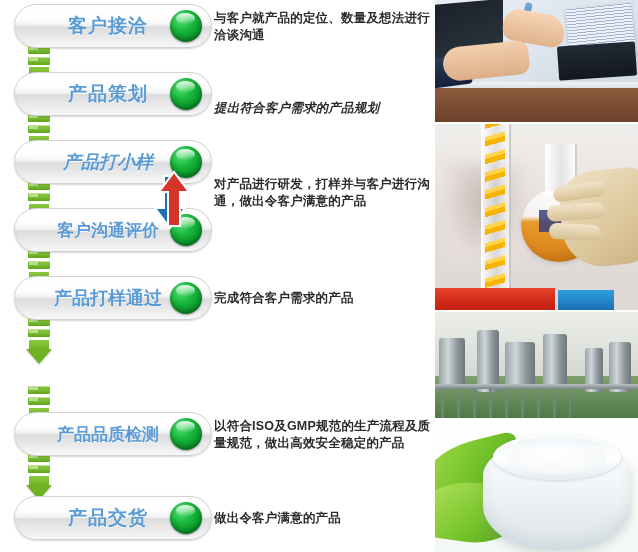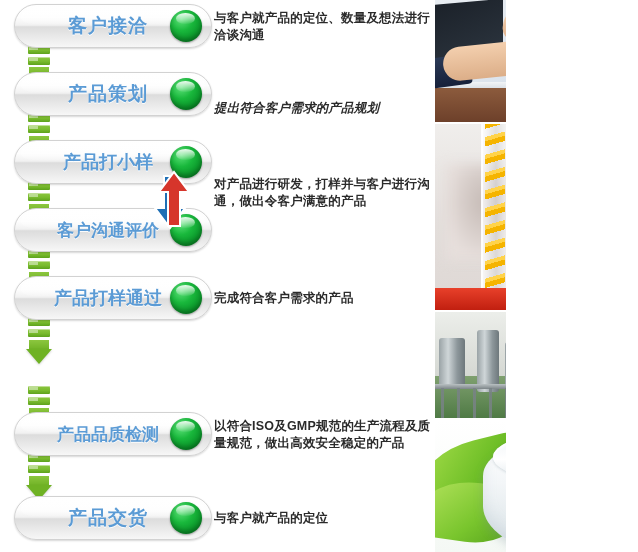--- a/index.html
+++ b/index.html
@@ -2,21 +2,21 @@
 <html><head>
 <meta charset="utf-8">
 <style>
   html,body{margin:0;padding:0;background:#fff;}
   body{
     font-family:"Liberation Sans","DejaVu Sans",sans-serif;
     -webkit-font-smoothing:antialiased;
   }
   #canvas{
     position:relative;
-    width:506px;
+    width:638px;
     height:552px;
     overflow:hidden;
     background:#ffffff;
   }
 
   
   #flow{
     position:absolute;
     left:0; top:0;
     width:435px; height:552px;
@@ -434,21 +434,21 @@
     </div>
     <div class="desc" style="top:10px;">与客户就产品的定位、数量及想法进行洽谈沟通</div>
 
     <div class="step" style="top:72px;">
       <div class="pill"></div>
       <div class="pill-label">产品策划</div>
       <div class="bullet"></div>
     </div>
     <div class="desc" style="top:100px;font-style:italic;">提出符合客户需求的产品规划</div>
 
-    <div class="step" style="top:140px;">
+    <div class="step" style="top:140px;font-style:italic;">
       <div class="pill"></div>
       <div class="pill-label tight">产品打小样</div>
       <div class="bullet"></div>
     </div>
     <div class="desc" style="top:176px;">对产品进行研发，打样并与客户进行沟通，做出令客户满意的产品</div>
 
     <div class="double-arrow">
       <svg width="46" height="66" viewBox="0 0 46 66" xmlns="http://www.w3.org/2000/svg">
         <g>
           <path d="M12 8 L24 8 L24 40 L33 40 L18 60 L3 40 L12 40 Z" fill="#1f6fb5" stroke="#ffffff" stroke-width="2"></path>
@@ -478,21 +478,21 @@
       <div class="pill-label tighter">产品品质检测</div>
       <div class="bullet"></div>
     </div>
     <div class="desc" style="top:418px;">以符合ISO及GMP规范的生产流程及质量规范，做出高效安全稳定的产品</div>
 
     <div class="step" style="top:496px;">
       <div class="pill"></div>
       <div class="pill-label">产品交货</div>
       <div class="bullet"></div>
     </div>
-    <div class="desc" style="top:510px;">与客户就产品的定位</div>
+    <div class="desc" style="top:510px;">做出令客户满意的产品</div>
 
   </div>
 
   <div id="photos">
 
     <div class="photo ph-meeting" style="top:0px;height:122px;">
       <div class="laptop"></div>
       <div class="paper"></div>
       <div class="folder"></div>
       <div class="pen"></div>

